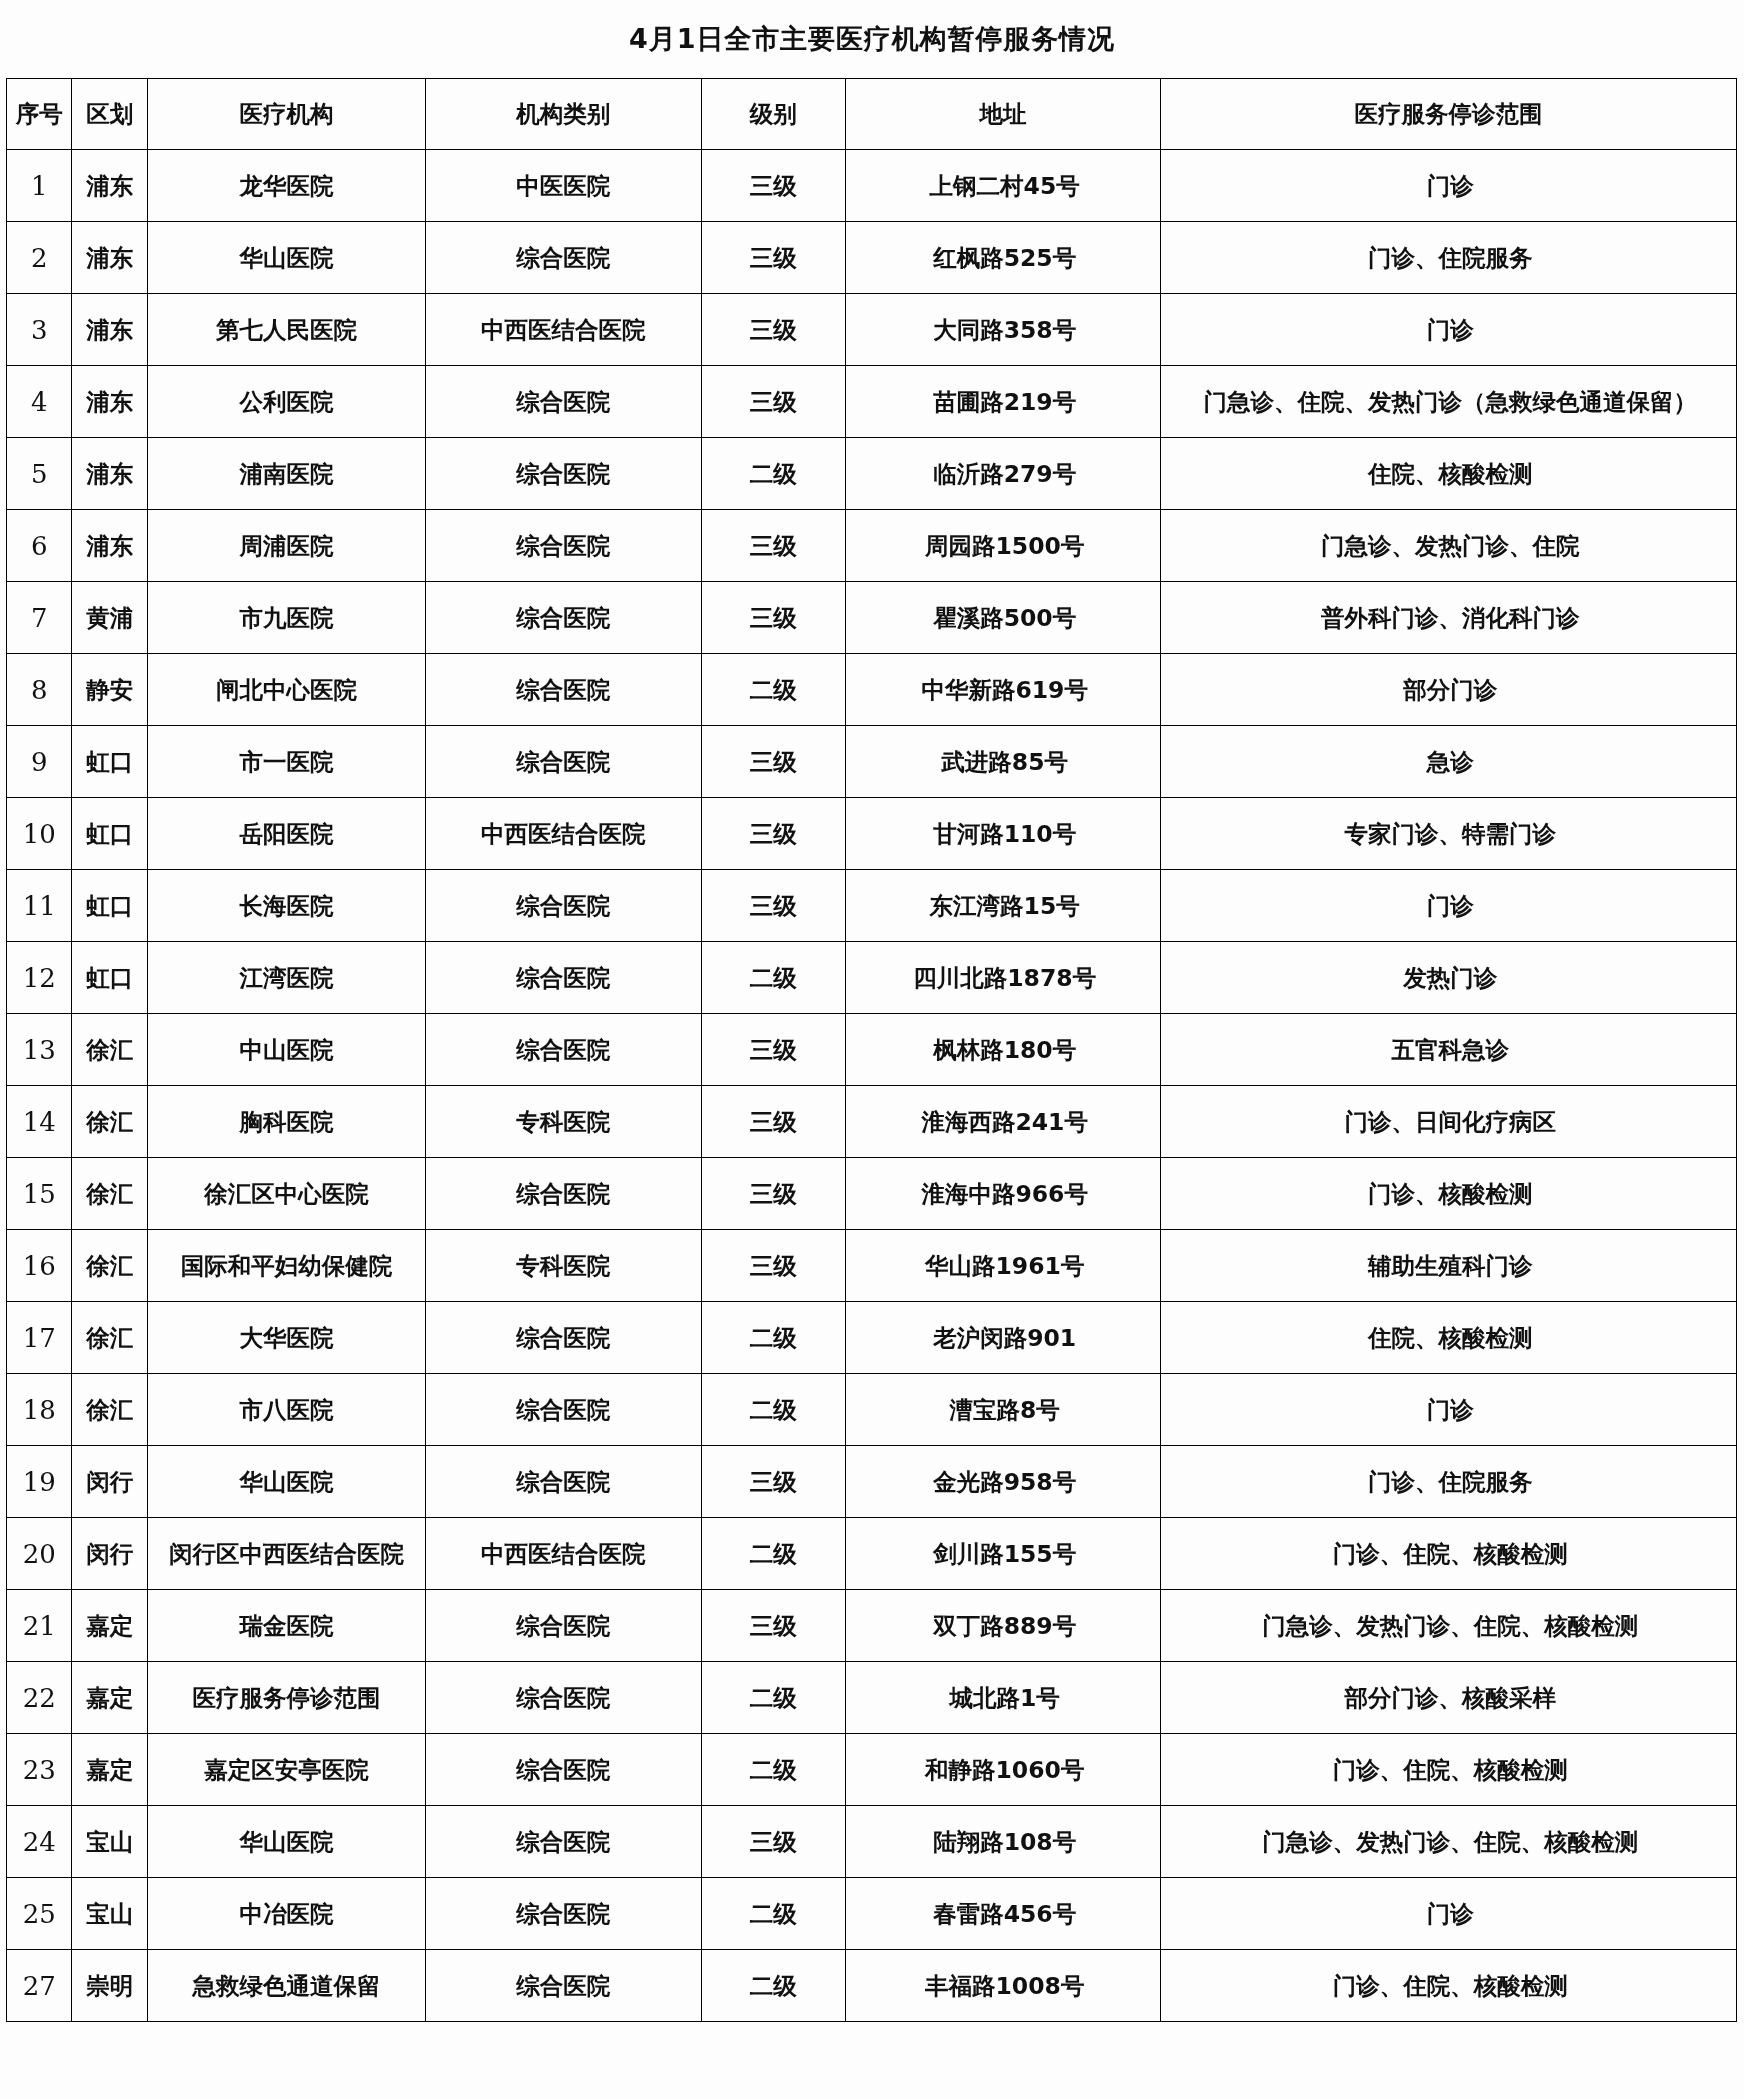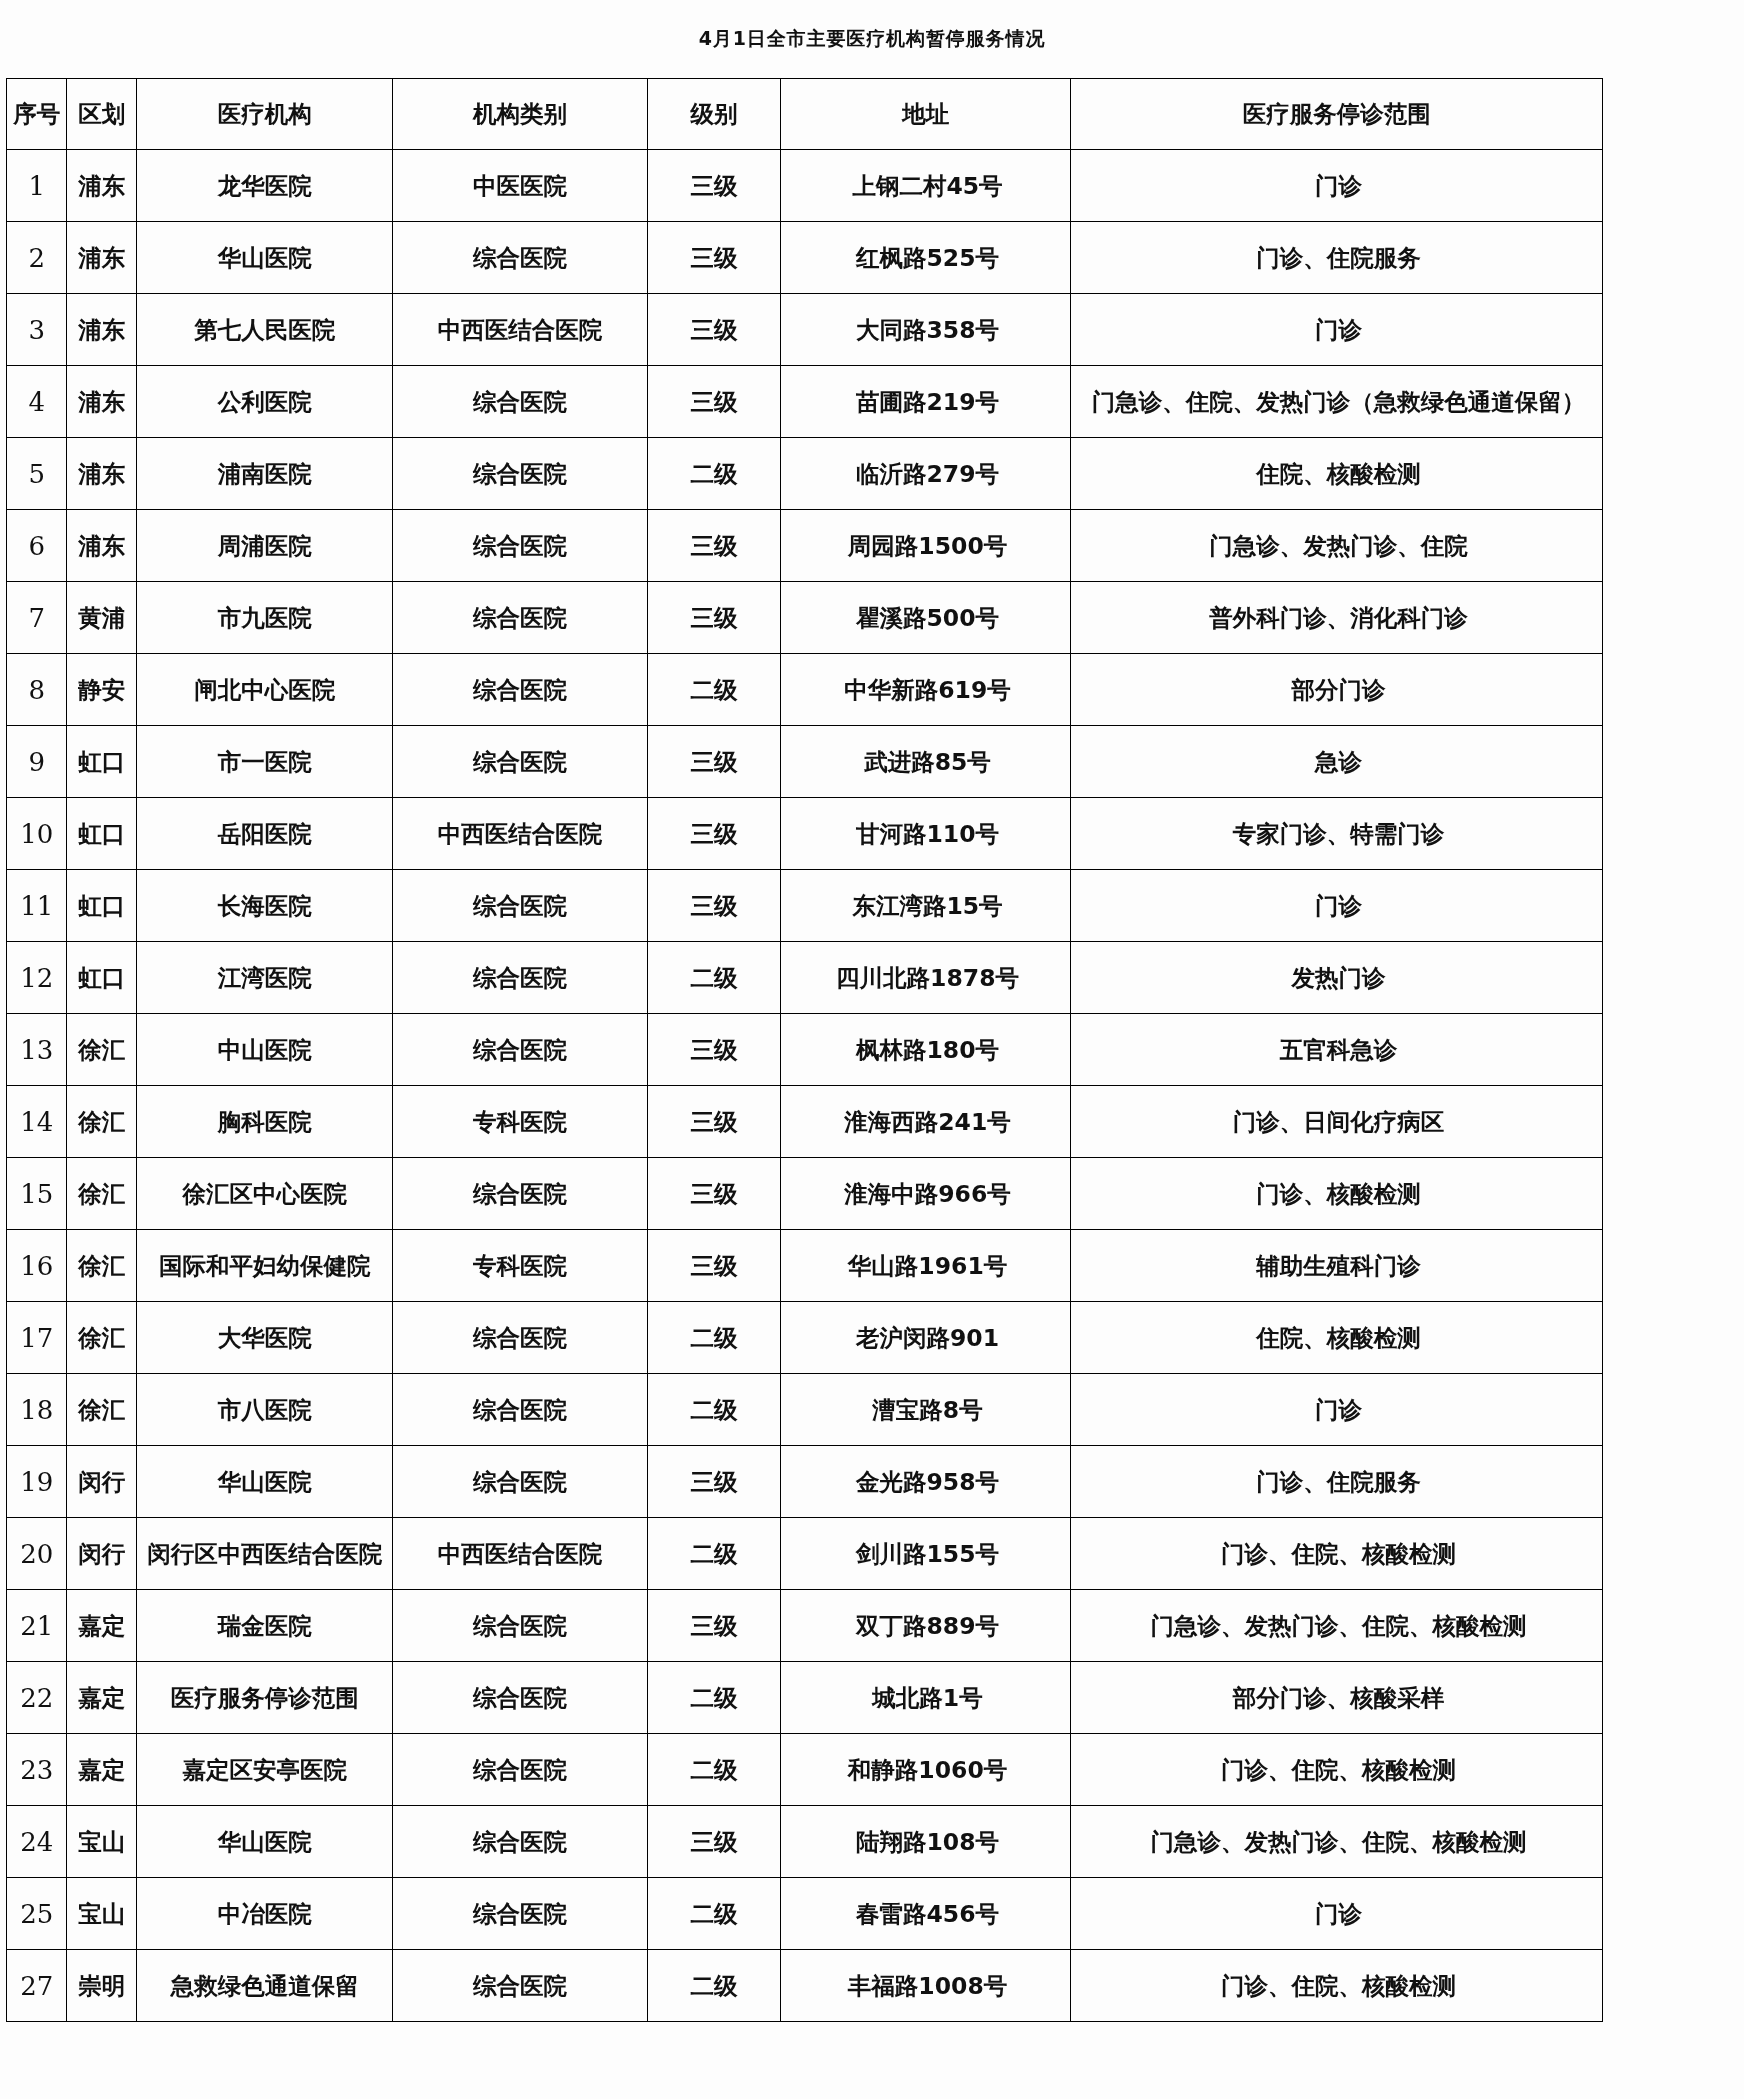--- a/index.html
+++ b/index.html
@@ -12,27 +12,27 @@
     width: 1744px;
     height: 2100px;
     background: #fdfdfd;
     box-sizing: border-box;
   }
   .title {
     height: 78px;
     display: flex;
     align-items: center;
     justify-content: center;
-    font-size: 19px;
+    font-size: 27px;
     font-weight: bold;
     color: #111;
     letter-spacing: 0.9px;
   }
   table.grid {
-    width: 1597px;
+    width: 1731px;
     margin-left: 6.3px;
     border-collapse: collapse;
     table-layout: fixed;
     background: #fdfdfd;
   }
   table.grid th, table.grid td {
     border: 1.8px solid #000;
     color: #111;
     box-sizing: border-box;
     overflow: hidden;

